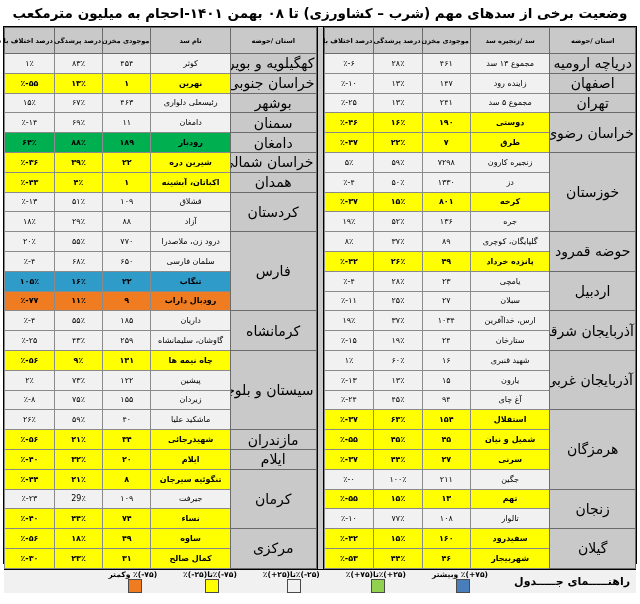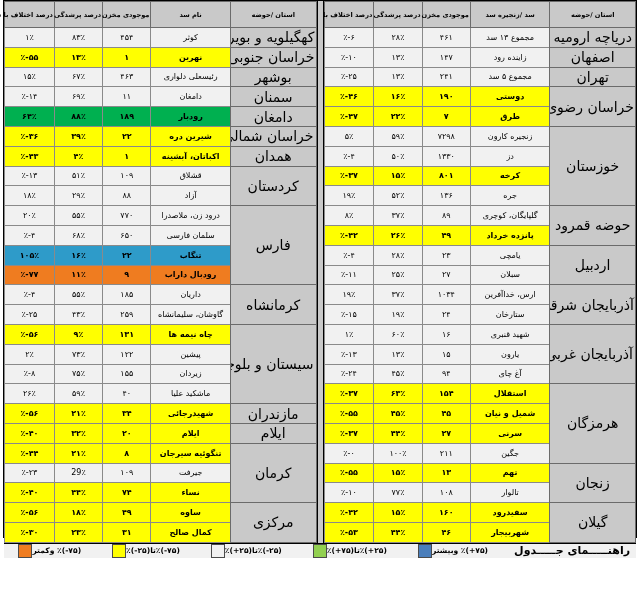--- a/index.html
+++ b/index.html
@@ -128,20 +128,21 @@
   .legend-title{
     font-size:11px;
     font-weight:bold;
     color:#000;
     white-space:nowrap;
     margin-left:26px;
     letter-spacing:0.4px;
   }
   .legend-item{
     display:flex;
+    flex-direction:column;
     align-items:center;
     white-space:nowrap;
     margin-left:26px;
   }
   .swatch{
     width:12px;height:12px;
     border:1px solid #4a4a4a;
     margin-left:5px;
     flex:0 0 auto;
   }
@@ -150,20 +151,21 @@
     color:#000;
     font-weight:bold;
     white-space:nowrap;
   }
 </style>
 </head>
 <body>
 
 <div id="root">
 
+  <div class="title">وضعیت برخی از سدهای مهم (شرب – کشاورزی) تا ۰۸ بهمن ۱۴۰۱-احجام به میلیون مترمکعب</div>
 
   <div class="frame">
 
     <div class="tables-wrap">
 
       <div class="half">
         <table>
           <colgroup>
             <col class="c-prov">
               <col class="c-name">

